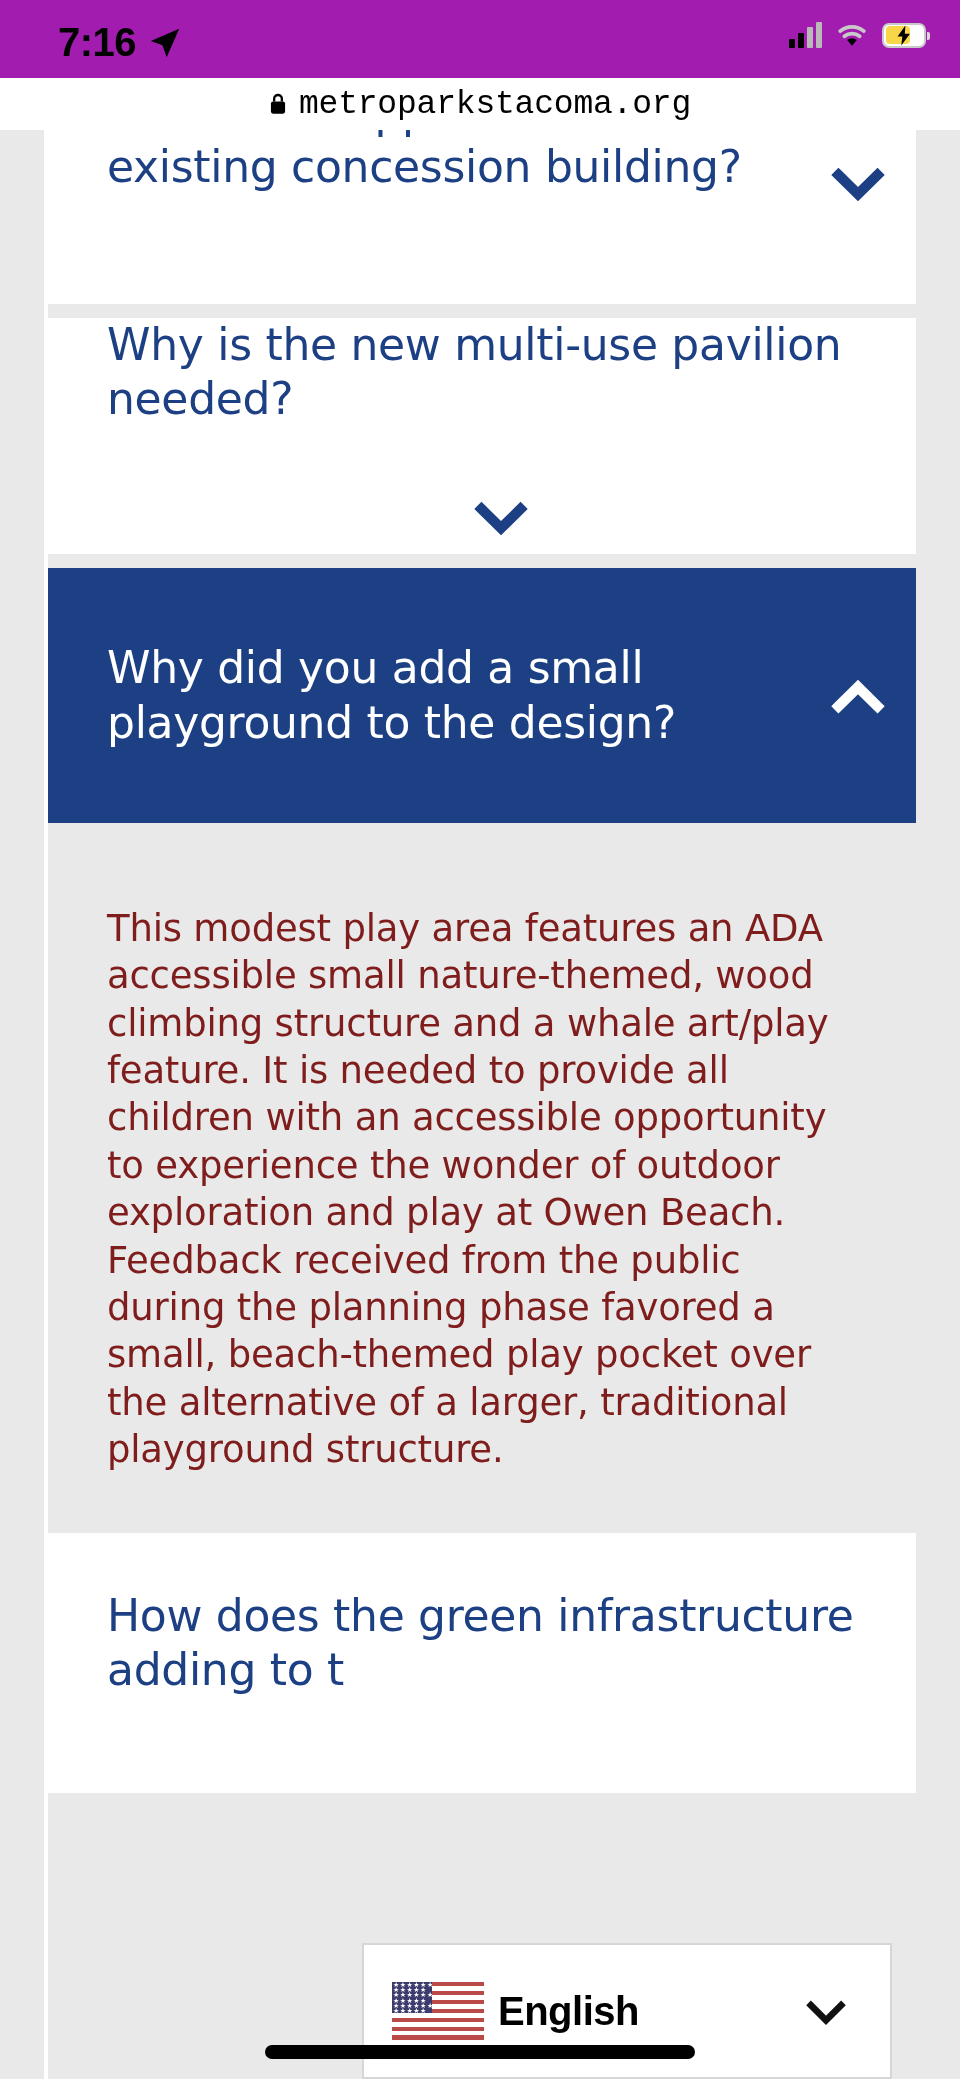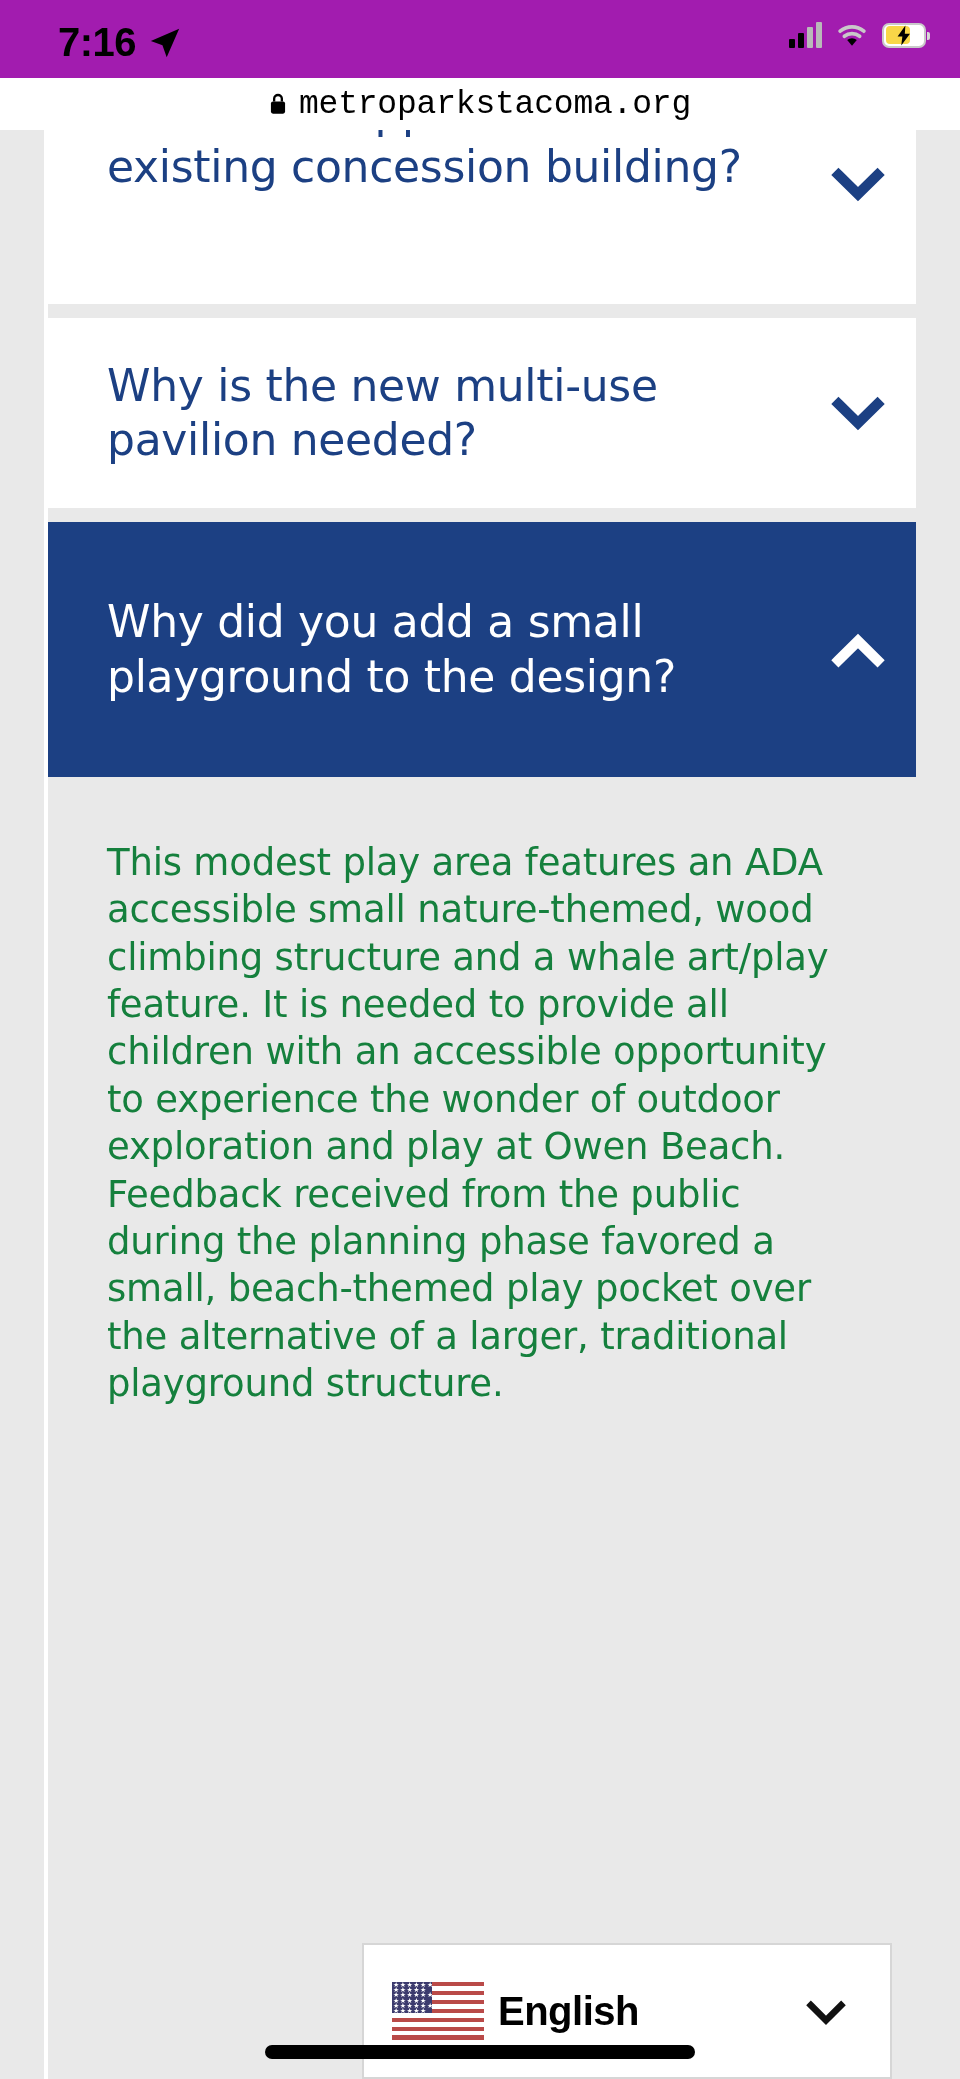--- a/index.html
+++ b/index.html
@@ -82,23 +82,23 @@
     font-size:44px; line-height:1.23; color:#1C4083;
     font-weight:400; letter-spacing:-0.3px;
     padding-right:18px;
   }
   .faq.open{ background:#1C4083;gap:28px; }
   .faq.open .faq-q{ color:#ffffff; }
   .chev{ width:72px; height:72px; flex:0 0 72px; }
 
   .answer{
     width:872px; background:#E9E9E9;
-    padding:62px 63px 0 63px;
-    font-family:"DejaVu Sans", sans-serif;
-    font-size:37px; line-height:1.28; color:#15803d;
+    padding:82px 63px 0 63px;
+    font-family:"DejaVu Sans", sans-serif;
+    font-size:37px; line-height:1.28; color:#7f1d1d;
     letter-spacing:-0.2px;
   }
   .gap{ width:872px; background:#E9E9E9; }
 
   
   .rail{
     position:absolute; left:44px; top:0; width:4px; height:1949px;
     background:#ffffff; z-index:3;
   }
 
@@ -185,40 +185,43 @@
 
     <div class="faq clipped" style="height:174px; margin-top:0; overflow:hidden;">
       <div class="faq-q" style="margin-top:-44px;">What will happen to the existing concession building?</div>
       <svg class="chev" viewBox="0 0 24 24" style="margin-top:18px;">
         <path d="M5.5 9 L12 15.4 L18.5 9" stroke="#1C4083" stroke-width="3.4" fill="none" stroke-linecap="square"></path>
       </svg>
     </div>
 
     <div class="gap" style="height:14px;"></div>
 
-    <div class="faq" style="height:190px;">
+    <div class="faq" style="height:236px;flex-direction:column;">
       <div class="faq-q">Why is the new multi-use pavilion needed?</div>
       <svg class="chev" viewBox="0 0 24 24">
         <path d="M5.5 9 L12 15.4 L18.5 9" stroke="#1C4083" stroke-width="3.4" fill="none" stroke-linecap="square"></path>
       </svg>
     </div>
 
     <div class="gap" style="height:14px;"></div>
 
     <div class="faq open" style="height:255px;">
       <div class="faq-q">Why did you add a small playground to the design?</div>
       <svg class="chev" viewBox="0 0 24 24">
         <path d="M5.5 15.4 L12 9 L18.5 15.4" stroke="#FFFFFF" stroke-width="3.4" fill="none" stroke-linecap="square"></path>
       </svg>
     </div>
 
     <div class="answer" style="height:580px;">This modest play area features an ADA accessible small nature-themed, wood climbing structure and a whale art/play feature. It is needed to provide all children with an accessible opportunity to experience the wonder of outdoor exploration and play at Owen Beach. Feedback received from the public during the planning phase favored a small, beach-themed play pocket over the alternative of a larger, traditional playground structure.</div>
 
     <div class="gap" style="height:130px;"></div>
 
+    <div class="faq" style="height:260px; align-items:flex-start; padding-top:56px;">
+      <div class="faq-q">How does the green infrastructure adding to t</div>
+    </div>
 
   </div>
 </div>
 
 <div class="langbox">
   <div class="flag">
     <div class="stripes">
       <i style="top:0px"></i>
         <i style="top:8.9px"></i>
         <i style="top:17.8px"></i>

